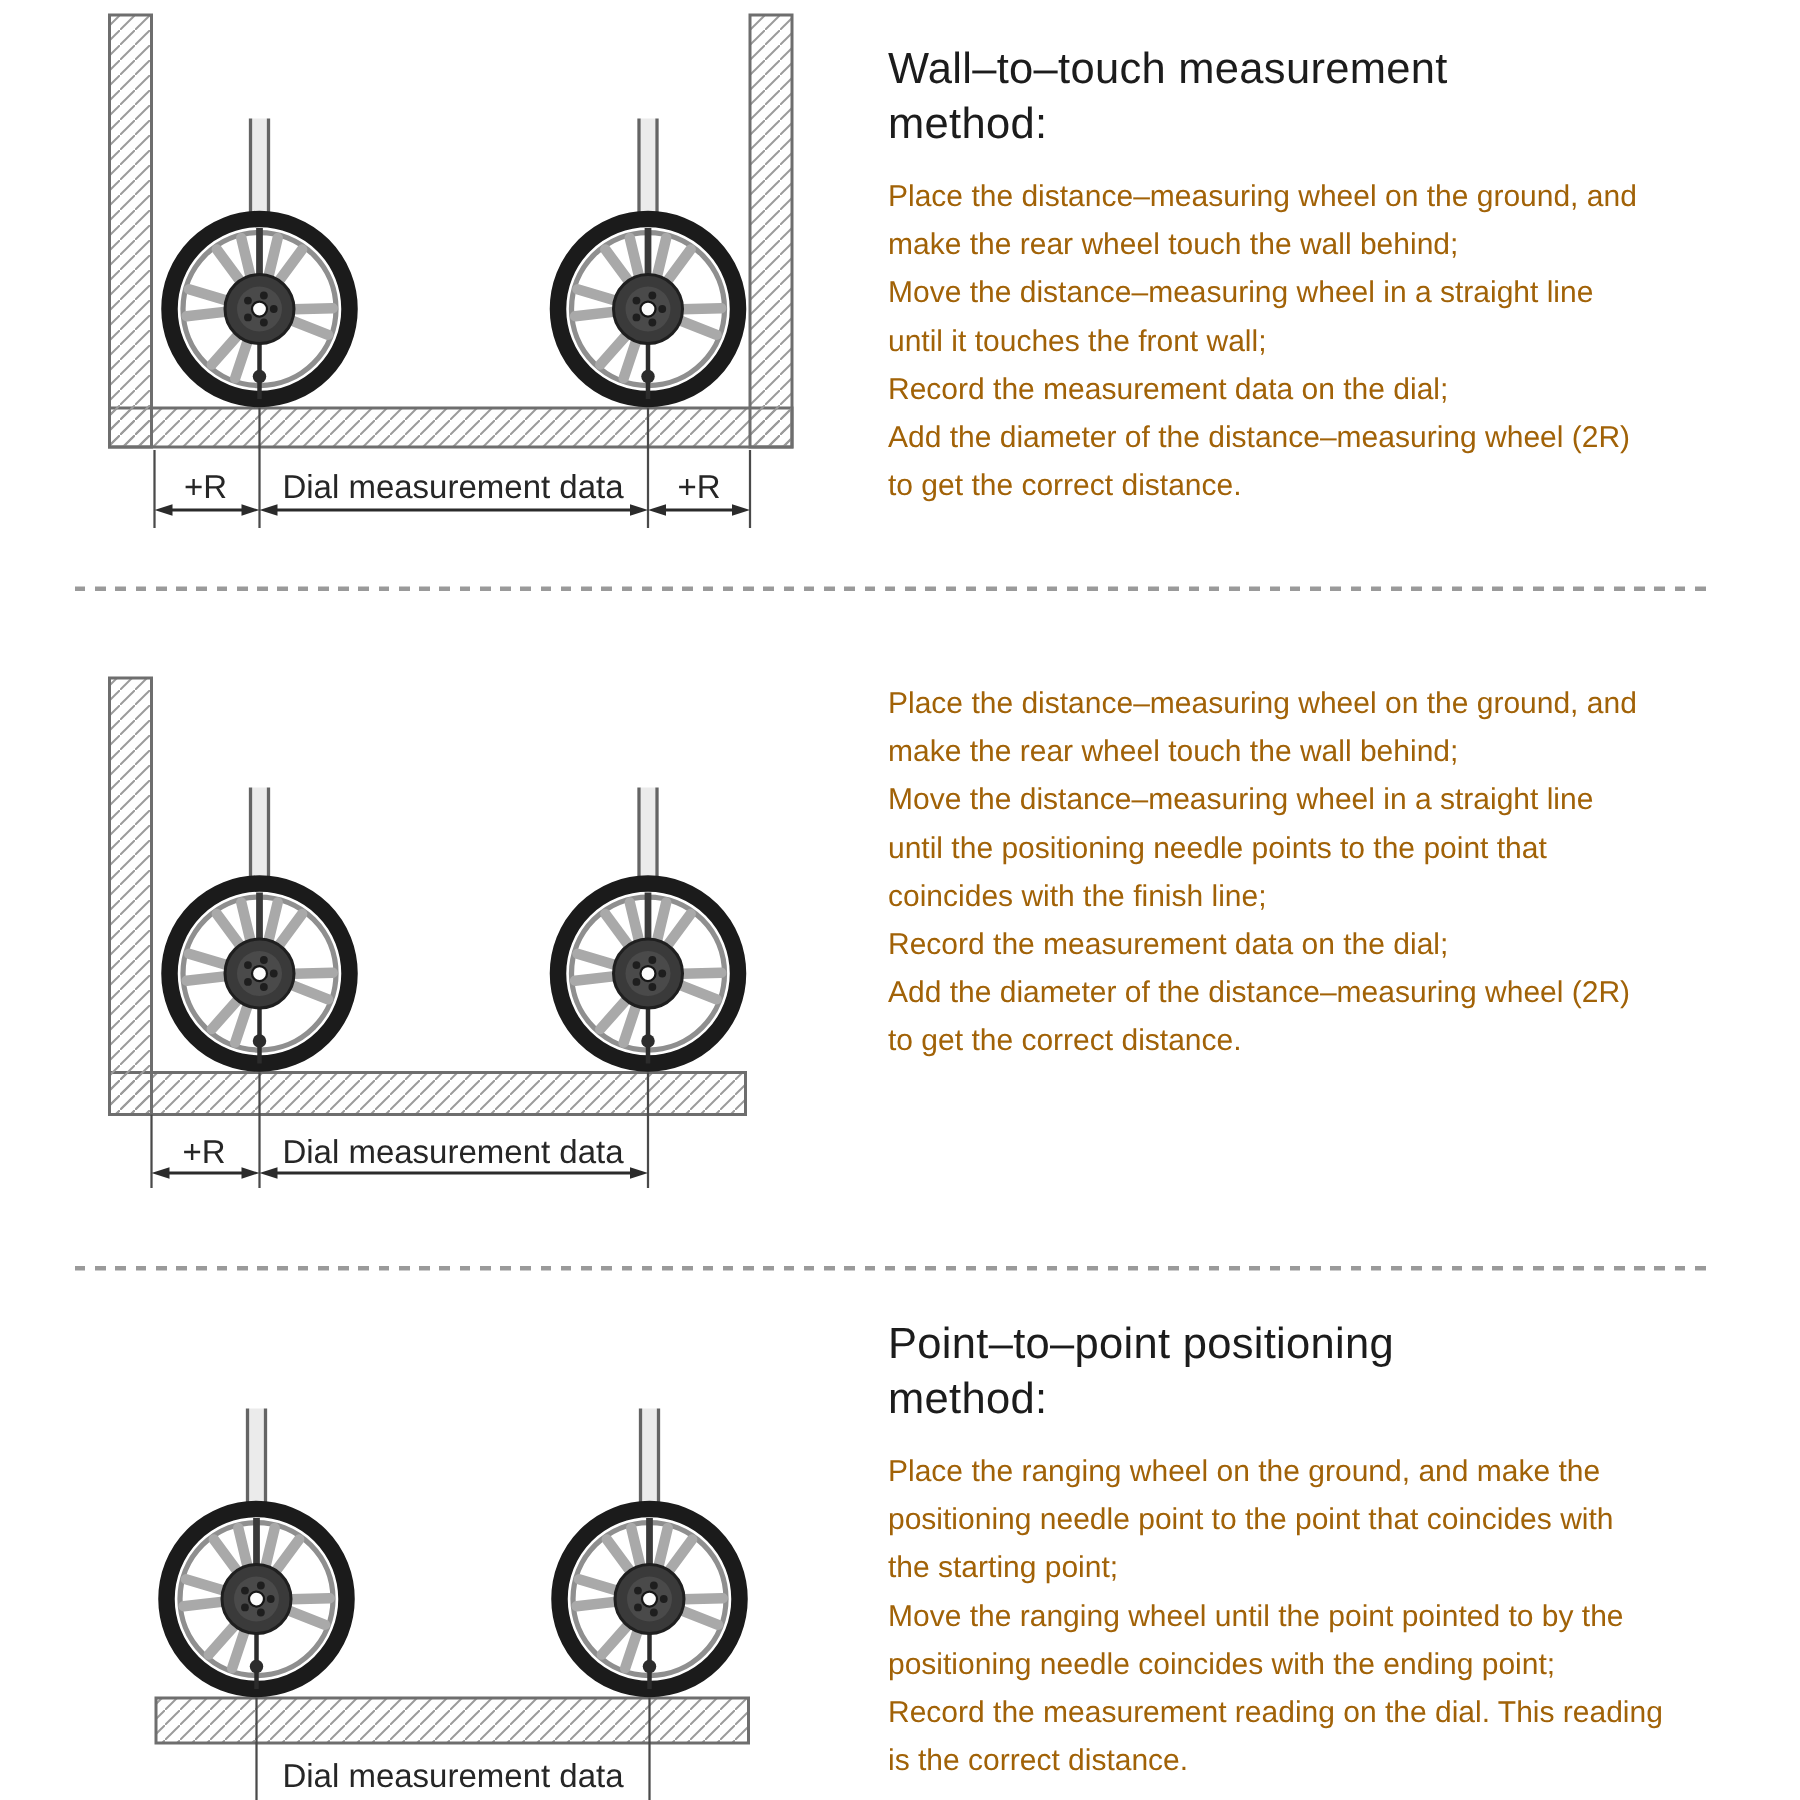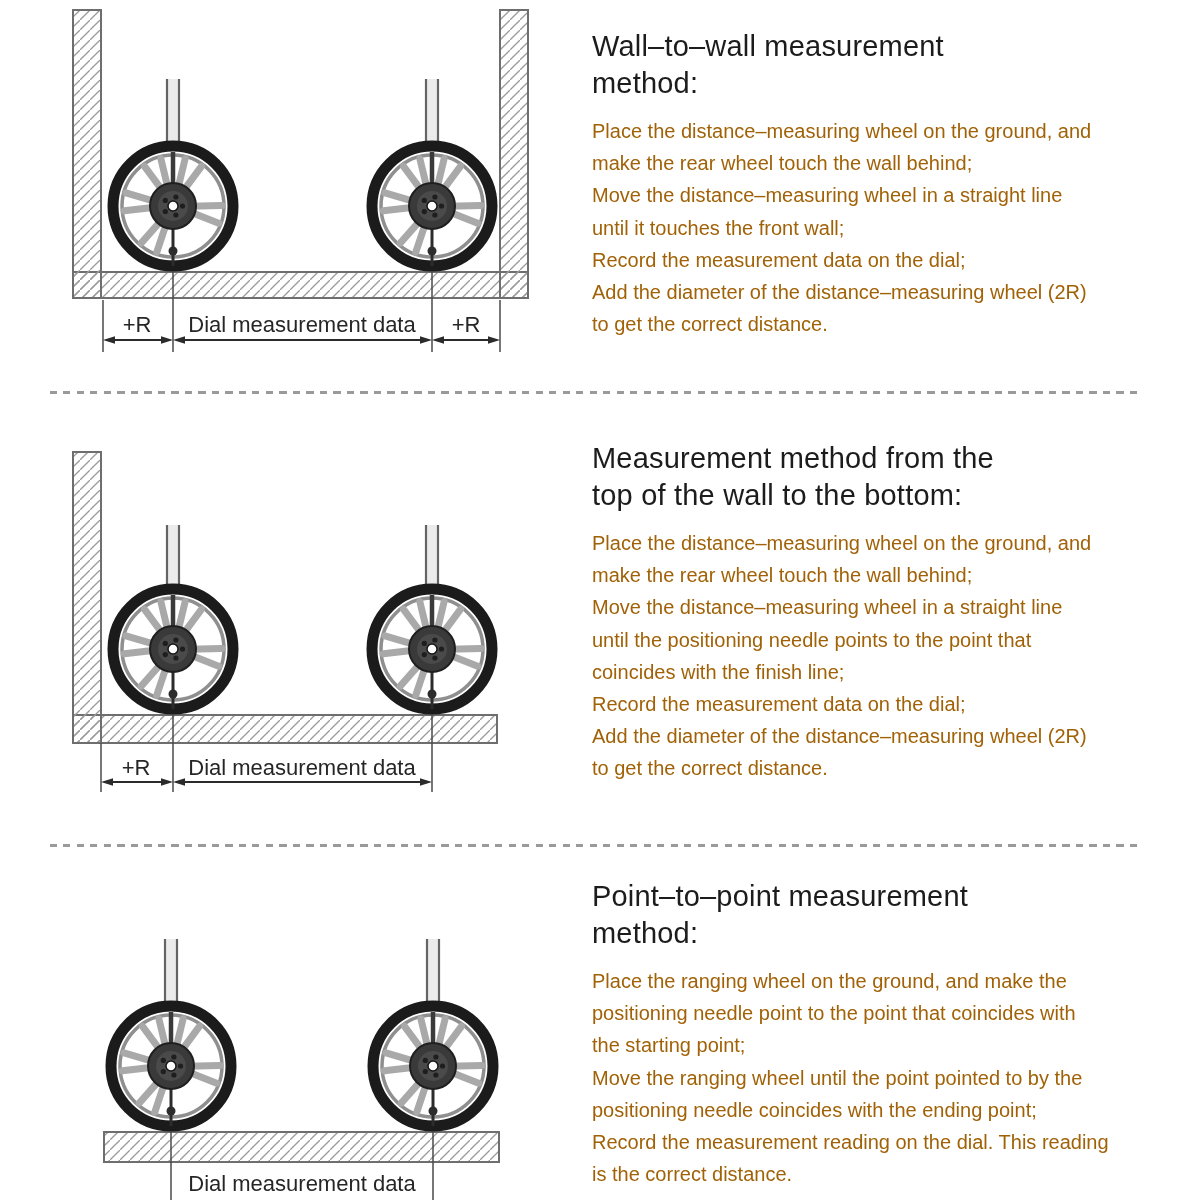--- a/index.html
+++ b/index.html
@@ -125,21 +125,21 @@
       <polygon class="dimarrow" points="432,340 444,336.2 444,343.8"></polygon>
       <polygon class="dimarrow" points="500,340 488,336.2 488,343.8"></polygon>
 
       <text x="137" y="332">+R</text>
       <text x="302" y="332">Dial measurement data</text>
       <text x="466" y="332">+R</text>
     </g>
   </svg>
 
   <div id="copy1" class="copy">
-    <h2 class="title">Wall–to–wall measurement
+    <h2 class="title">Wall–to–touch measurement
 method:</h2>
     <p class="bodytext">Place the distance–measuring wheel on the ground, and
 make the rear wheel touch the wall behind;
 Move the distance–measuring wheel in a straight line
 until it touches the front wall;
 Record the measurement data on the dial;
 Add the diameter of the distance–measuring wheel (2R)
 to get the correct distance.</p>
   </div>
 
@@ -220,22 +220,20 @@
       <line class="dimline" x1="184" y1="782" x2="421" y2="782"></line>
       <polygon class="dimarrow" points="173,782 185,778.2 185,785.8"></polygon>
       <polygon class="dimarrow" points="432,782 420,778.2 420,785.8"></polygon>
 
       <text x="136" y="775">+R</text>
       <text x="302" y="775">Dial measurement data</text>
     </g>
   </svg>
 
   <div id="copy2" class="copy">
-    <h2 class="title">Measurement method from the
-top of the wall to the bottom:</h2>
     <p class="bodytext">Place the distance–measuring wheel on the ground, and
 make the rear wheel touch the wall behind;
 Move the distance–measuring wheel in a straight line
 until the positioning needle points to the point that
 coincides with the finish line;
 Record the measurement data on the dial;
 Add the diameter of the distance–measuring wheel (2R)
 to get the correct distance.</p>
   </div>
 
@@ -304,21 +302,21 @@
     <use href="#wheel3" transform="translate(433,1066)"></use>
 
     <g>
       <line class="extline" x1="171" y1="1132" x2="171" y2="1200"></line>
       <line class="extline" x1="433" y1="1132" x2="433" y2="1200"></line>
       <text x="302" y="1191">Dial measurement data</text>
     </g>
   </svg>
 
   <div id="copy3" class="copy">
-    <h2 class="title">Point–to–point measurement
+    <h2 class="title">Point–to–point positioning
 method:</h2>
     <p class="bodytext">Place the ranging wheel on the ground, and make the
 positioning needle point to the point that coincides with
 the starting point;
 Move the ranging wheel until the point pointed to by the
 positioning needle coincides with the ending point;
 Record the measurement reading on the dial. This reading
 is the correct distance.</p>
   </div>
 

